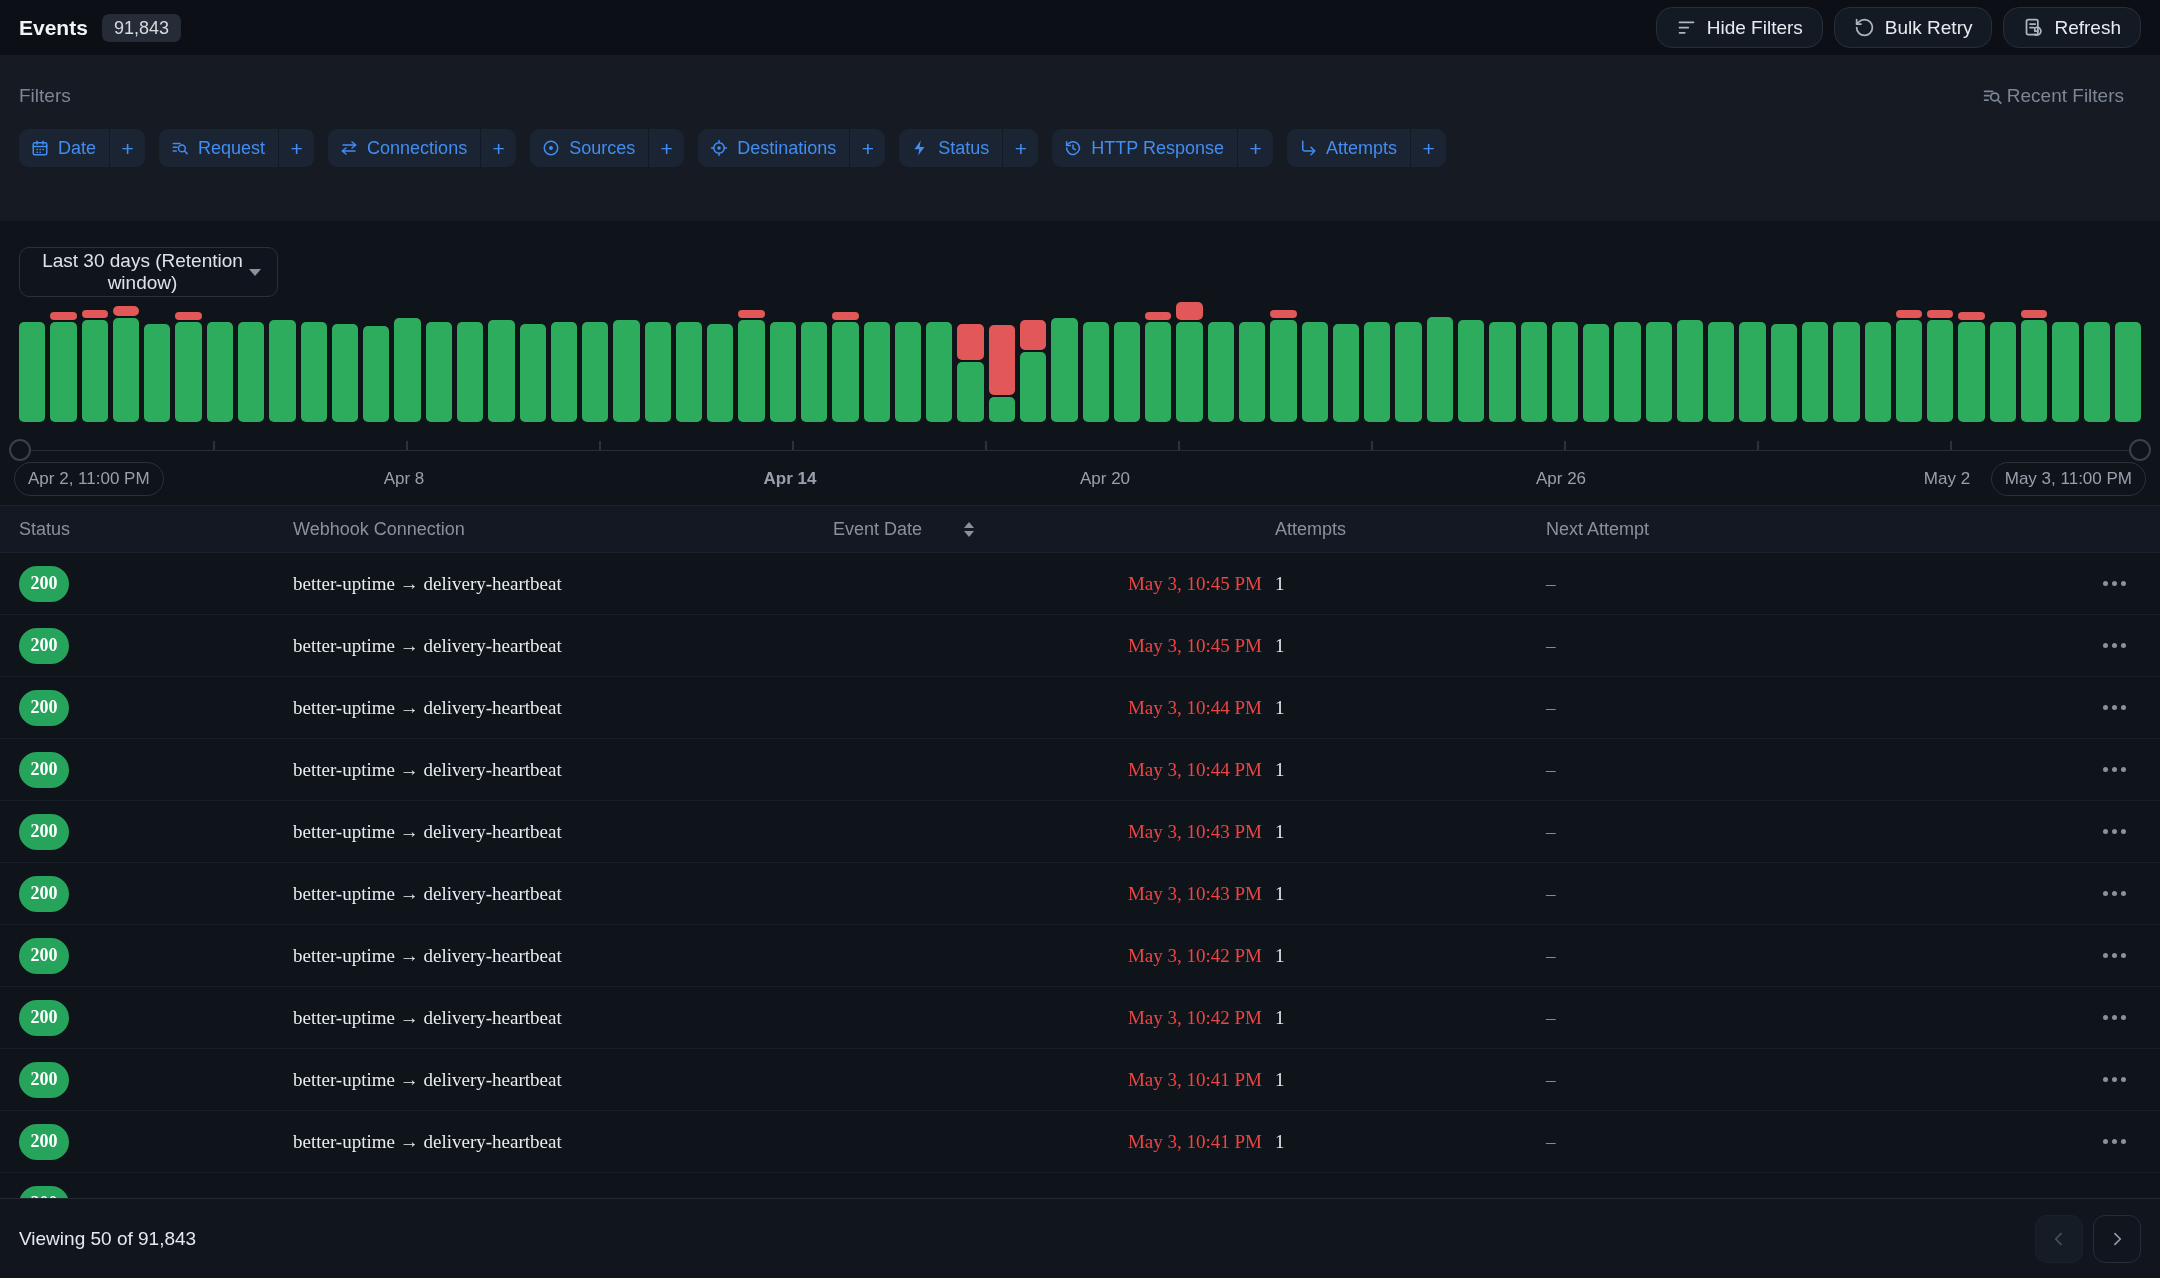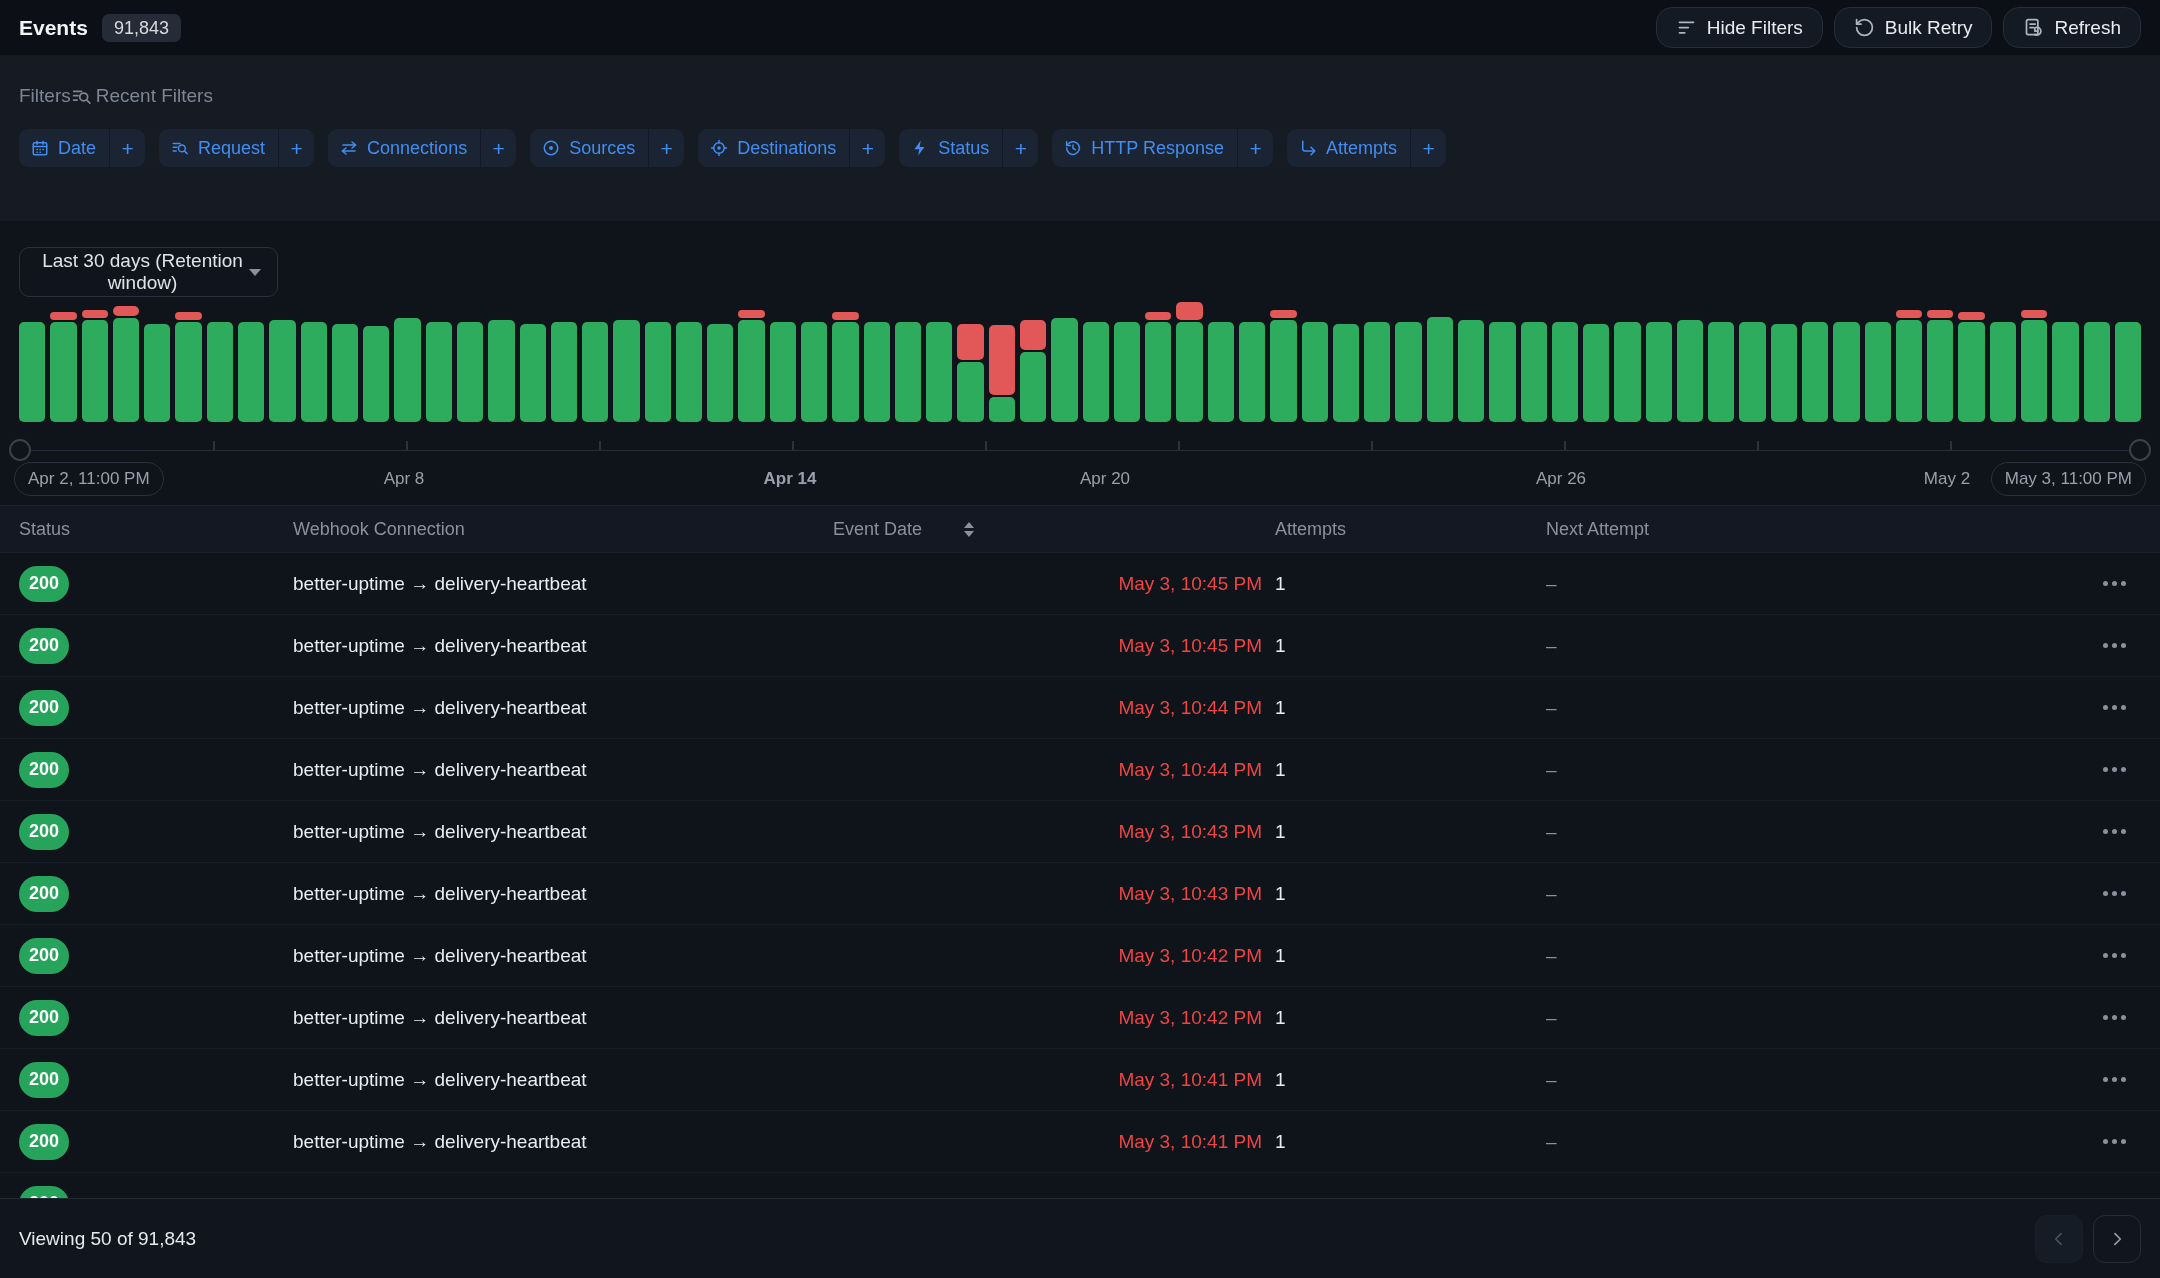--- a/index.html
+++ b/index.html
@@ -32,22 +32,22 @@
     font-family:inherit;
   }
   .tb-btn .icon { width:21px; height:21px; color:#aeb5bf; }
 
   
   .filters-panel {
     position:absolute; top:55px; left:0; right:0; height:166px;
     background:#151a23;
   }
   .filters-head {
-    display:flex; align-items:center; 
-    padding:30px 21px 0 19px;
+    display:flex; align-items:center; justify-content:space-between;
+    padding:30px 36px 0 19px;
   }
   .filters-title { color:#7d8694; font-size:19px; }
   .recent-filters {
     display:flex; align-items:center; gap:4px; background:none; border:none;
     color:#7d8694; font-size:19px; cursor:pointer; font-family:inherit;
   }
   .recent-filters .icon { width:21px; height:21px; }
   .chips { display:flex; gap:14px; padding:22px 0 0 19px; }
   .chip {
     display:flex; align-items:stretch; background:#1b2433; border-radius:9px;
@@ -103,21 +103,21 @@
   .thead {
     height:48px; background:#131822; color:#8a919c; font-size:18px;
     border-top:1px solid #1c222c; border-bottom:1px solid #1c222c;
   }
   .thead .pad { padding-left:13px; }
   .th-date { display:flex; align-items:center; gap:42px; }
   .sort { display:inline-flex; flex-direction:column; gap:3px; }
   .sort i { width:0; height:0; border-left:5px solid transparent; border-right:5px solid transparent; }
   .sort .up { border-bottom:6px solid #8a919c; }
   .sort .dn { border-top:6px solid #8a919c; }
-  .row { height:62px; border-bottom:1px solid #181e27; font-size:19px; }
+  .row { height:62px; border-bottom:1px solid #181e27; font-size:19px;font-family:Liberation Serif, serif; }
   .badge {
     display:inline-flex; align-items:center; justify-content:center;
     width:50px; height:36px; border-radius:18px; background:#27a45b;
     color:#fff; font-size:18px; font-weight:600;
   }
   .cell-conn { color:#e9ecf0; }
   .cell-date { color:#ef4444; padding-left:13px;text-align:right; }
   .cell-att  { color:#e9ecf0; padding-left:13px; }
   .cell-next { color:#8a919c; padding-left:13px; }
   .cell-menu { display:flex; justify-content:flex-end; padding-right:30px; }

